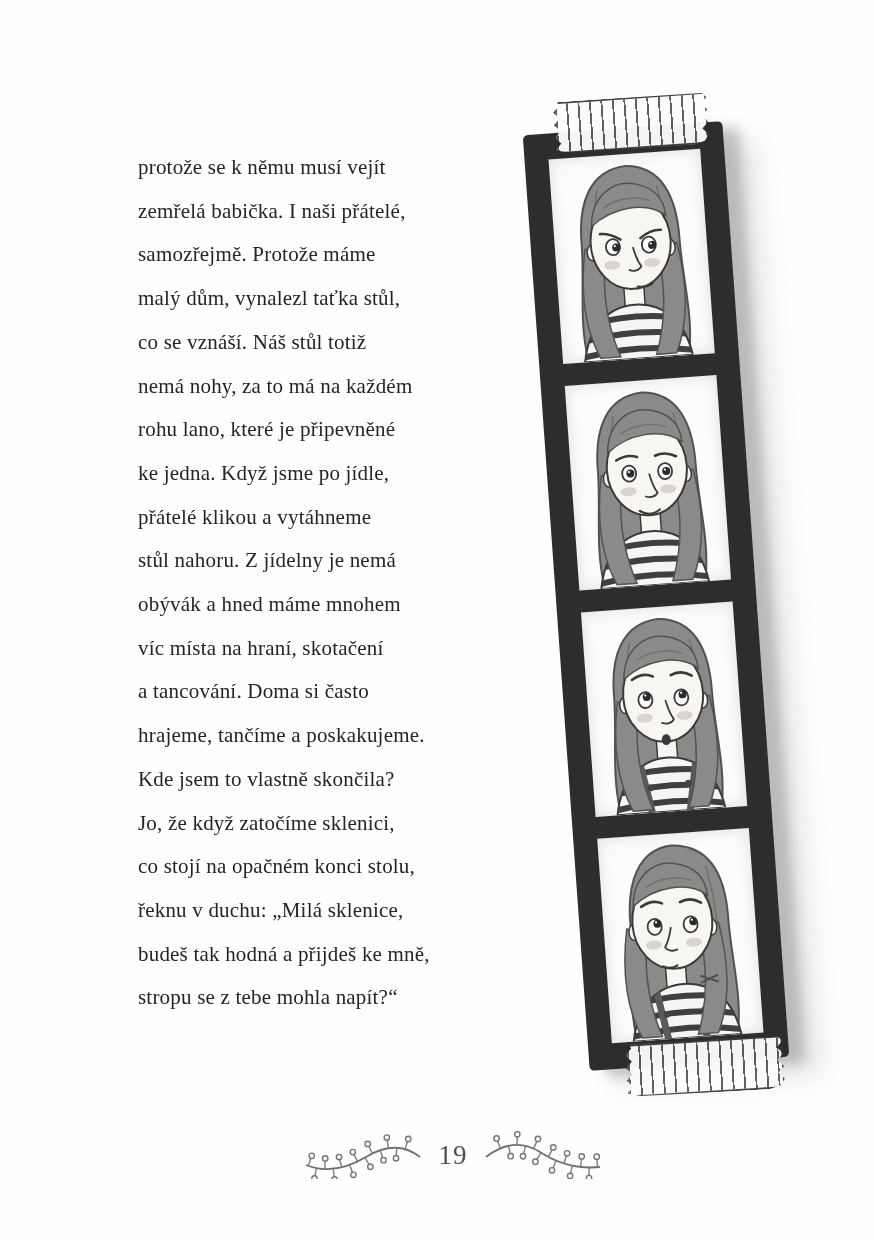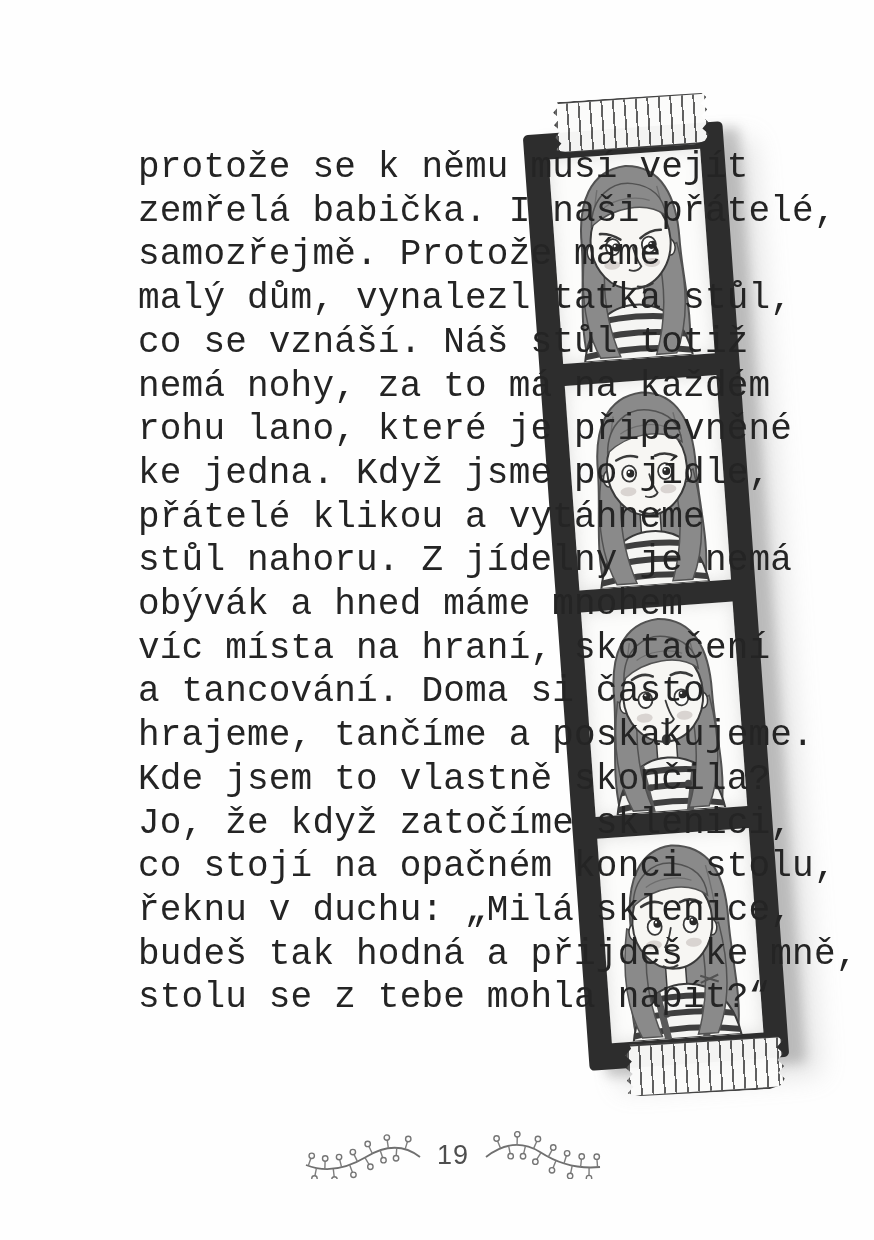--- a/index.html
+++ b/index.html
@@ -1,41 +1,41 @@
 <!DOCTYPE html>
 <html><head>
 <meta charset="utf-8">
 <style>
   html,body{margin:0;padding:0;background:#e9e9e9;}
   .page{position:relative;width:874px;height:1240px;background:#fefefe;overflow:hidden;
         font-family:"Liberation Serif",serif;}
   
   #story{position:absolute;left:138px;top:146px;width:445px;z-index:2;
-         font-size:36px;line-height:43.7px;color:#242424;letter-spacing:.2px;font-family:Liberation Mono, monospace;}
+         font-size:21px;line-height:43.7px;color:#242424;letter-spacing:.2px;}
   #story .line{white-space:nowrap;}
   
   .strip{position:absolute;left:556px;top:127px;width:200px;height:938px;
          background:#2d2d2d;border-radius:5px;box-sizing:border-box;
          padding:26px 24px;display:flex;flex-direction:column;gap:22px;
          transform:rotate(-4.1deg);z-index:1;
          box-shadow:16px 7px 12px rgba(128,128,128,.42), 30px 20px 26px rgba(160,160,160,.28);}
   .photo{width:152px;height:205px;background:#fcfcfb;overflow:hidden;
          box-shadow:inset 0 0 16px rgba(125,125,125,.22);}
   .photo svg{display:block;width:100%;height:100%;}
   
   .tape{position:absolute;z-index:5;background:#fbfbfa;
         background-image:repeating-linear-gradient(90deg,#5b5b5b 0 1.8px,transparent 1.8px 11.5px);
         border:2.5px solid #3e3e3e;box-sizing:border-box;opacity:.97;
         clip-path:polygon(3% 0%,97% 2%,100% 10%,96% 22%,100% 34%,96% 46%,100% 58%,96% 70%,100% 82%,97% 94%,90% 100%,8% 98%,0% 92%,4% 80%,0% 68%,4% 56%,0% 44%,4% 32%,0% 20%,4% 8%);}
   .tape-top{left:554px;top:97px;width:154px;height:52px;transform:rotate(-4deg);}
   .tape-bottom{left:626px;top:1040px;width:158px;height:53px;transform:rotate(-3.5deg);}
   
   #footer{position:absolute;left:302px;top:1127px;width:302px;height:56px;z-index:2;
           display:flex;align-items:center;justify-content:space-between;}
-  #page-number{font-family:Liberation Sans, sans-serif;font-size:27px;color:#4e4e4e;
+  #page-number{font-family:Liberation Serif, serif;font-size:27px;color:#4e4e4e;
                letter-spacing:1px;padding:0 4px;}
   .vine{width:122px;height:48px;}
 </style>
 </head>
 <body>
 
 <div class="page">
 
   <div id="story">
       <div class="line">protože se k němu musí vejít</div>
@@ -50,21 +50,21 @@
       <div class="line">stůl nahoru. Z jídelny je nemá</div>
       <div class="line">obývák a hned máme mnohem</div>
       <div class="line">víc místa na hraní, skotačení</div>
       <div class="line">a tancování. Doma si často</div>
       <div class="line">hrajeme, tančíme a poskakujeme.</div>
       <div class="line">Kde jsem to vlastně skončila?</div>
       <div class="line">Jo, že když zatočíme sklenici,</div>
       <div class="line">co stojí na opačném konci stolu,</div>
       <div class="line">řeknu v duchu: „Milá sklenice,</div>
       <div class="line">budeš tak hodná a přijdeš ke mně,</div>
-      <div class="line">stolu se z tebe mohla napít?“</div>
+      <div class="line">stropu se z tebe mohla napít?“</div>
     </div>
 
   <div class="strip">
     <div class="photo" id="photo0">
         <svg viewBox="0 0 152 205">
           <path d="M76,12 C40,14 26,46 27,88 C27,126 19,164 25,200 L127,200 C133,164 125,126 125,88 C125,46 112,14 76,12 Z" fill="#8a8a8a" stroke="#525252" stroke-width="2"></path>
           <path d="M46,34 C38,70 36,110 40,150" fill="none" stroke="#6e6e6e" stroke-width="1.4"></path>
           <path d="M106,34 C114,70 116,110 112,150" fill="none" stroke="#6e6e6e" stroke-width="1.4"></path>
           <rect x="66" y="126" width="20" height="28" fill="#f7f6f3" stroke="#3a3a3a" stroke-width="1.5"></rect>
           <defs>

